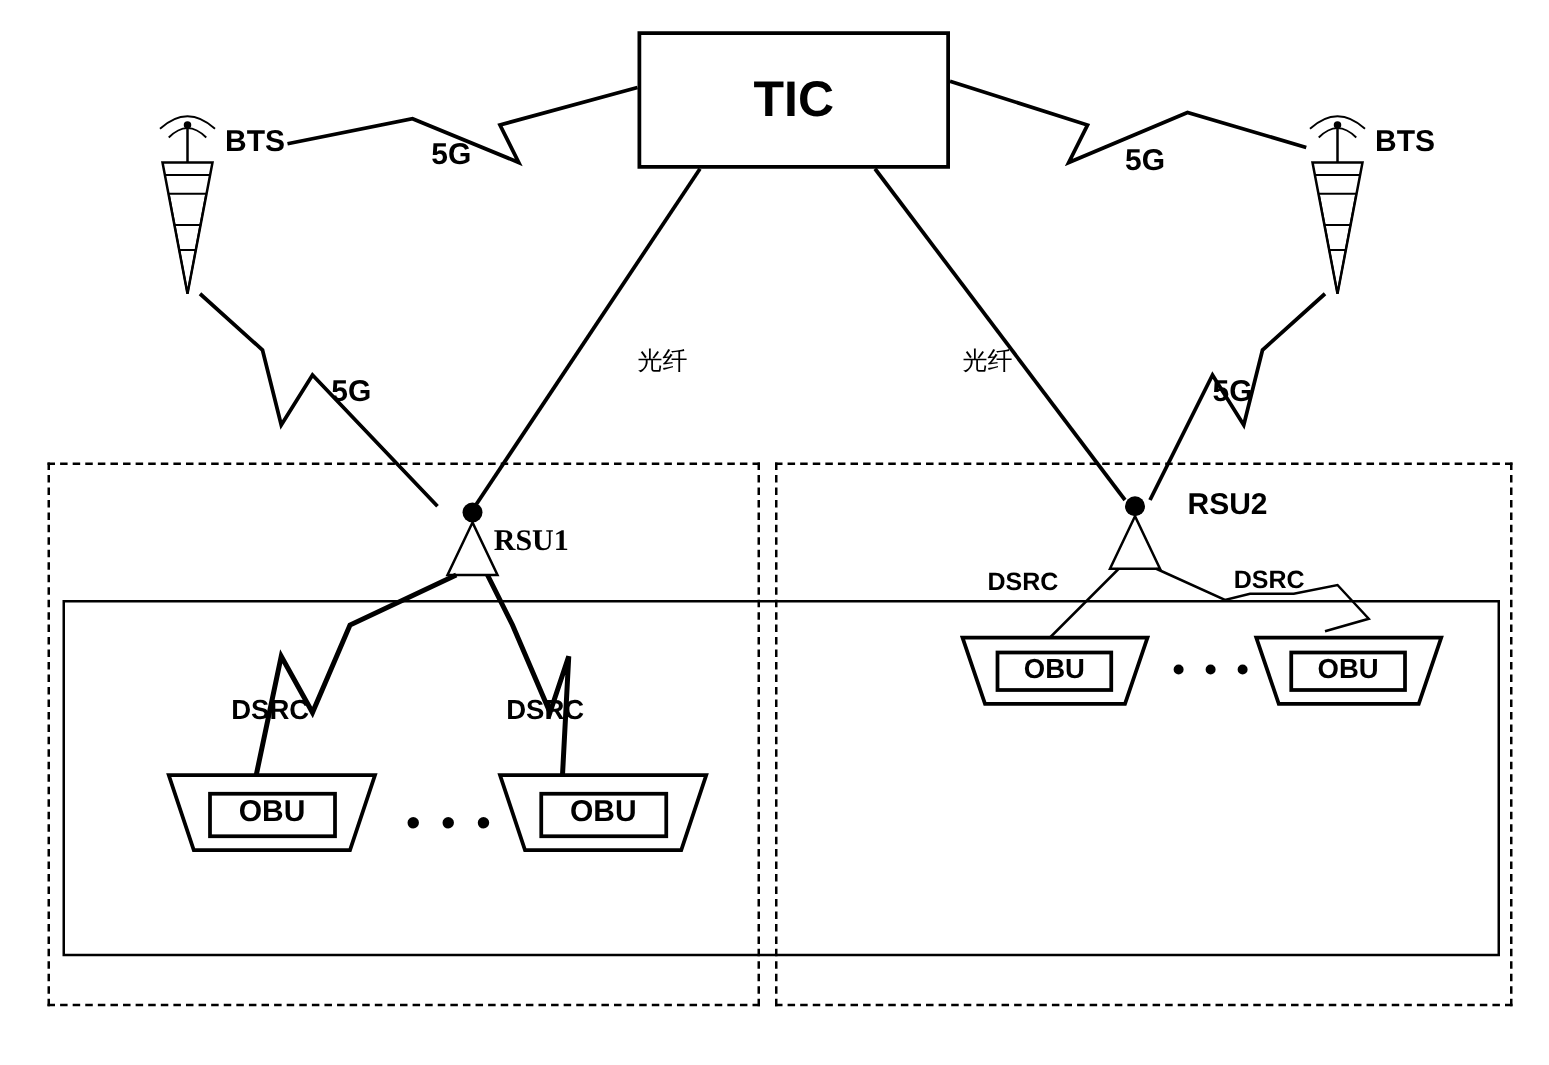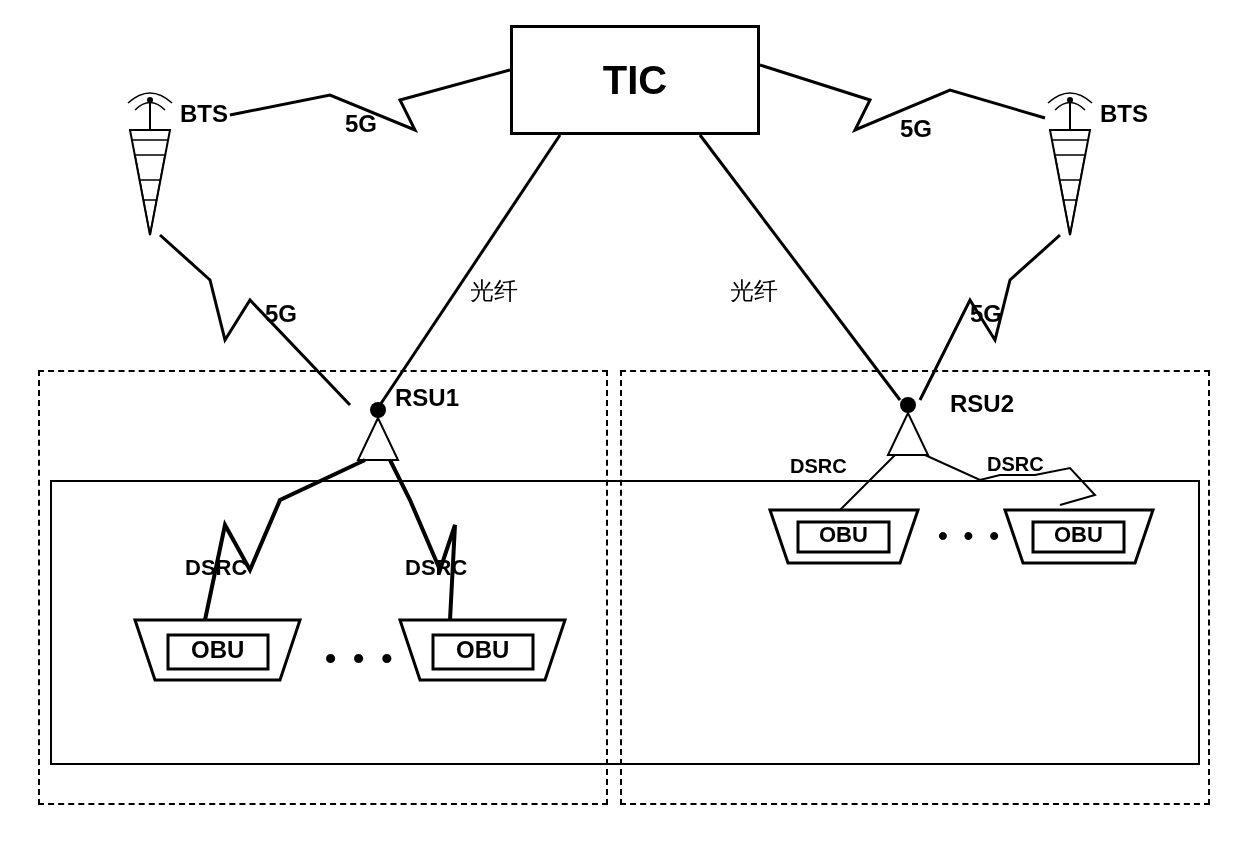--- a/index.html
+++ b/index.html
@@ -1,21 +1,21 @@
 <!DOCTYPE html>
 <html><head>
   <meta charset="utf-8">
   <style>
     * { margin: 0; padding: 0; box-sizing: border-box; }
     body { width: 1239px; height: 852px; position: relative; background: white; font-family: Arial, sans-serif; }
     .canvas { position: absolute; width: 1239px; height: 852px; }
     .tic-box { position: absolute; border: 3px solid black; display: flex; align-items: center; justify-content: center; font-size: 40px; font-weight: bold; }
     .label { position: absolute; font-size: 24px; font-weight: bold; }
     .label-small { position: absolute; font-size: 22px; font-weight: bold; }
-    .label-cn { position: absolute; font-size: 24px; }
+    .label-cn { position: absolute; font-size: 20px; margin-left: 40px; }
     .dots { position: absolute; font-size: 32px; font-weight: bold; letter-spacing: 4px; }
     .dashed-box { position: absolute; border: 2px dashed black; }
     .solid-box { position: absolute; border: 2px solid black; }
   </style>
 </head>
 <body>
 
 <div class="canvas">
 
   <div class="tic-box" style="left: 510px; top: 25px; width: 250px; height: 110px;">
@@ -26,21 +26,21 @@
   <div class="label" style="left: 1100px; top: 100px;">BTS</div>
 
   <div class="label" style="left: 345px; top: 110px;">5G</div>
   <div class="label" style="left: 900px; top: 115px;">5G</div>
   <div class="label" style="left: 265px; top: 300px;">5G</div>
   <div class="label" style="left: 970px; top: 300px;">5G</div>
 
   <div class="label-cn" style="left: 470px; top: 275px;">光纤</div>
   <div class="label-cn" style="left: 730px; top: 275px;">光纤</div>
 
-  <div class="label" style="left: 395px; top: 384px;">RSU1</div>
+  <div class="label" style="left: 395px; top: 420px; font-family: Liberation Serif, serif;">RSU1</div>
   <div class="label" style="left: 930px; top: 390px; margin-left: 20px;">RSU2</div>
 
   <div class="label-small" style="left: 185px; top: 555px; font-weight: 900;">DSRC</div>
   <div class="label-small" style="left: 405px; top: 555px; font-weight: 900;">DSRC</div>
   <div class="label-small" style="left: 790px; top: 455px; font-size: 20px;">DSRC</div>
   <div class="label-small" style="left: 987px; top: 453px; font-size: 20px;">DSRC</div>
 
   <div class="dashed-box" style="left: 38px; top: 370px; width: 570px; height: 435px;"></div>
   <div class="dashed-box" style="left: 620px; top: 370px; width: 590px; height: 435px;"></div>
 

